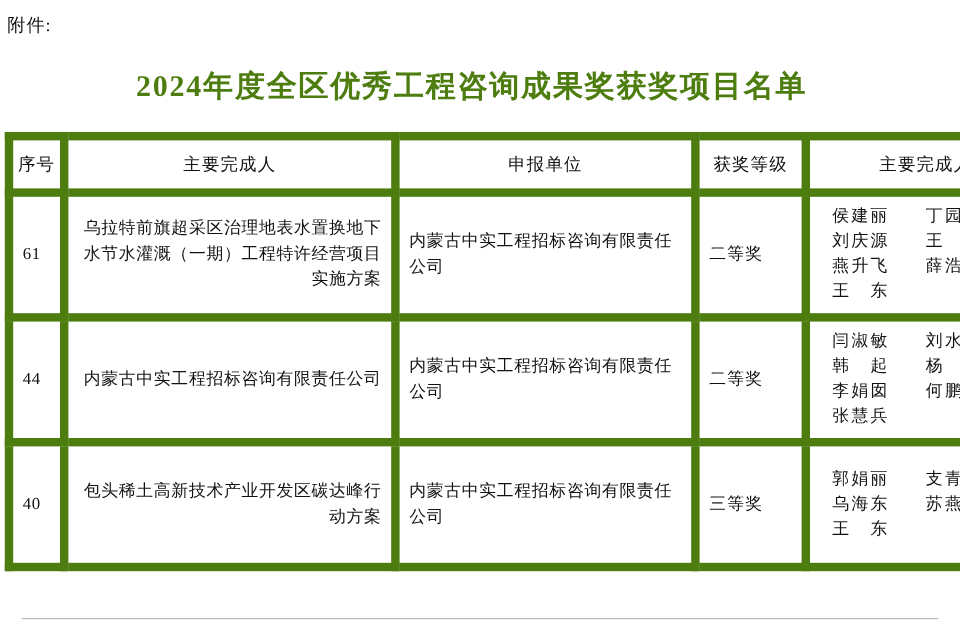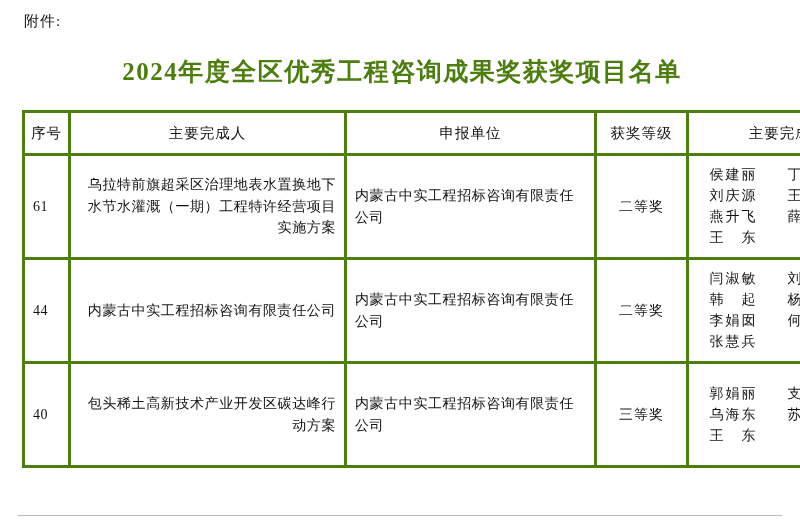--- a/index.html
+++ b/index.html
@@ -12,21 +12,21 @@
     background: #ffffff;
     font-family: "Liberation Serif", serif;
     color: #1a1a1a;
     overflow: hidden;
   }
   .page {
     position: relative;
     width: 800px;
     height: 530px;
     box-sizing: border-box;
-    padding: 10px 18px 0 22px;
+    padding: 10px 18px 0 4px;
   }
   .attachment-label {
     font-size: 15px;
     letter-spacing: 1px;
     color: #111;
     margin: 2px 0 0 2px;
     font-family: "Liberation Serif", serif;
   }
   .doc-title {
     text-align: center;
@@ -39,21 +39,21 @@
   }
   table.award-table {
     width: 764px;
     margin: 0 auto;
     border-collapse: collapse;
     table-layout: fixed;
     border: 1px solid #3a3a3a;
   }
   table.award-table th,
   table.award-table td {
-    border: 3px solid #4d7c0f;
+    border: 7px solid #4d7c0f;
     vertical-align: middle;
     font-family: "Liberation Serif", serif;
     color: #111;
   }
   table.award-table th {
     font-weight: normal;
     font-size: 14.5px;
     letter-spacing: 1px;
     text-align: center;
     height: 36px;
@@ -77,21 +77,21 @@
   }
   td.cell-name {
     text-align: right;
     letter-spacing: 0.6px;
   }
   td.cell-unit {
     text-align: left;
     letter-spacing: 0.6px;
   }
   td.cell-level {
-    text-align: center;
+    text-align: left;
     letter-spacing: 1px;
   }
   td.cell-people {
     text-align: center;
     padding: 6px 6px;
   }
   .people-grid {
     display: inline-block;
     text-align: left;
   }

